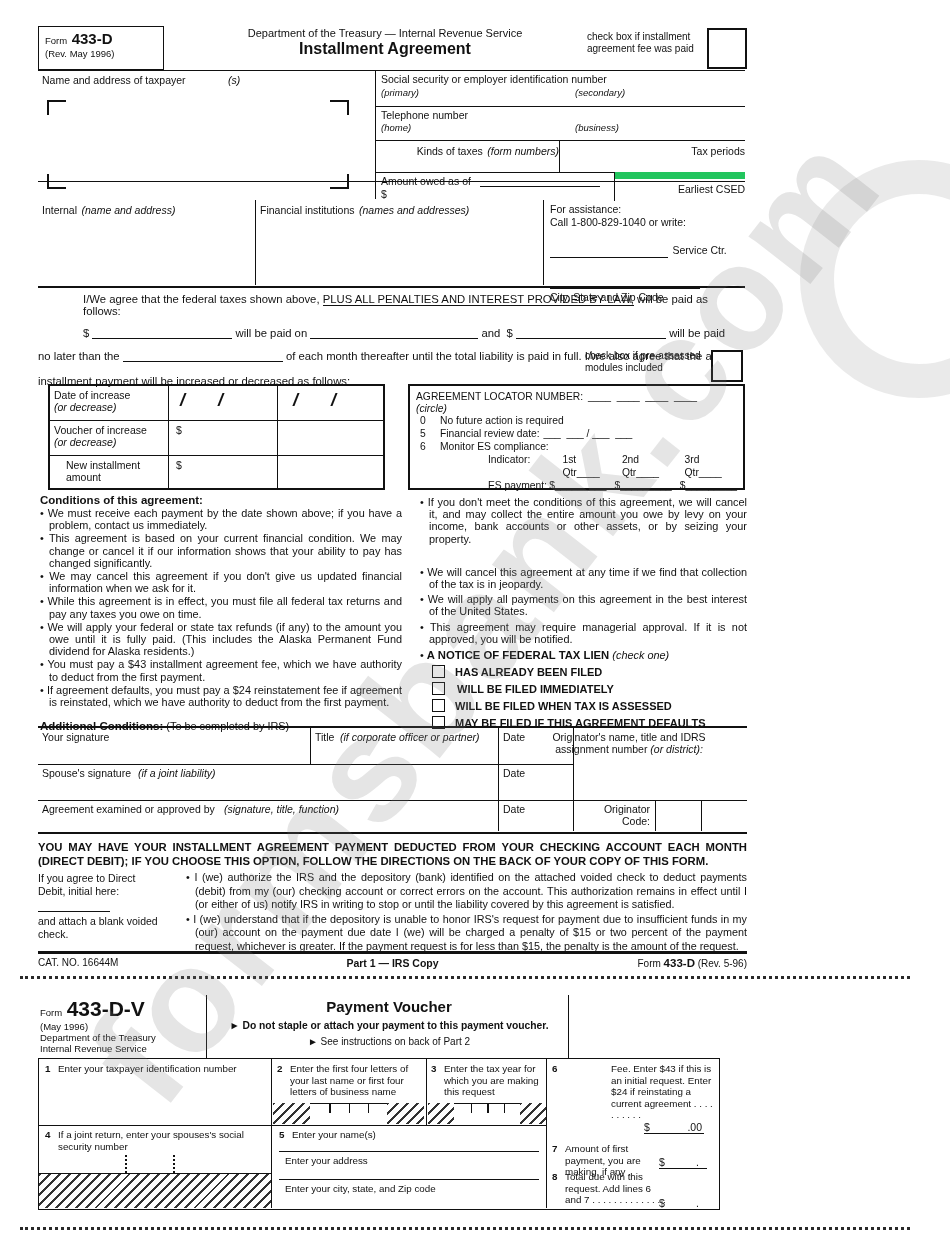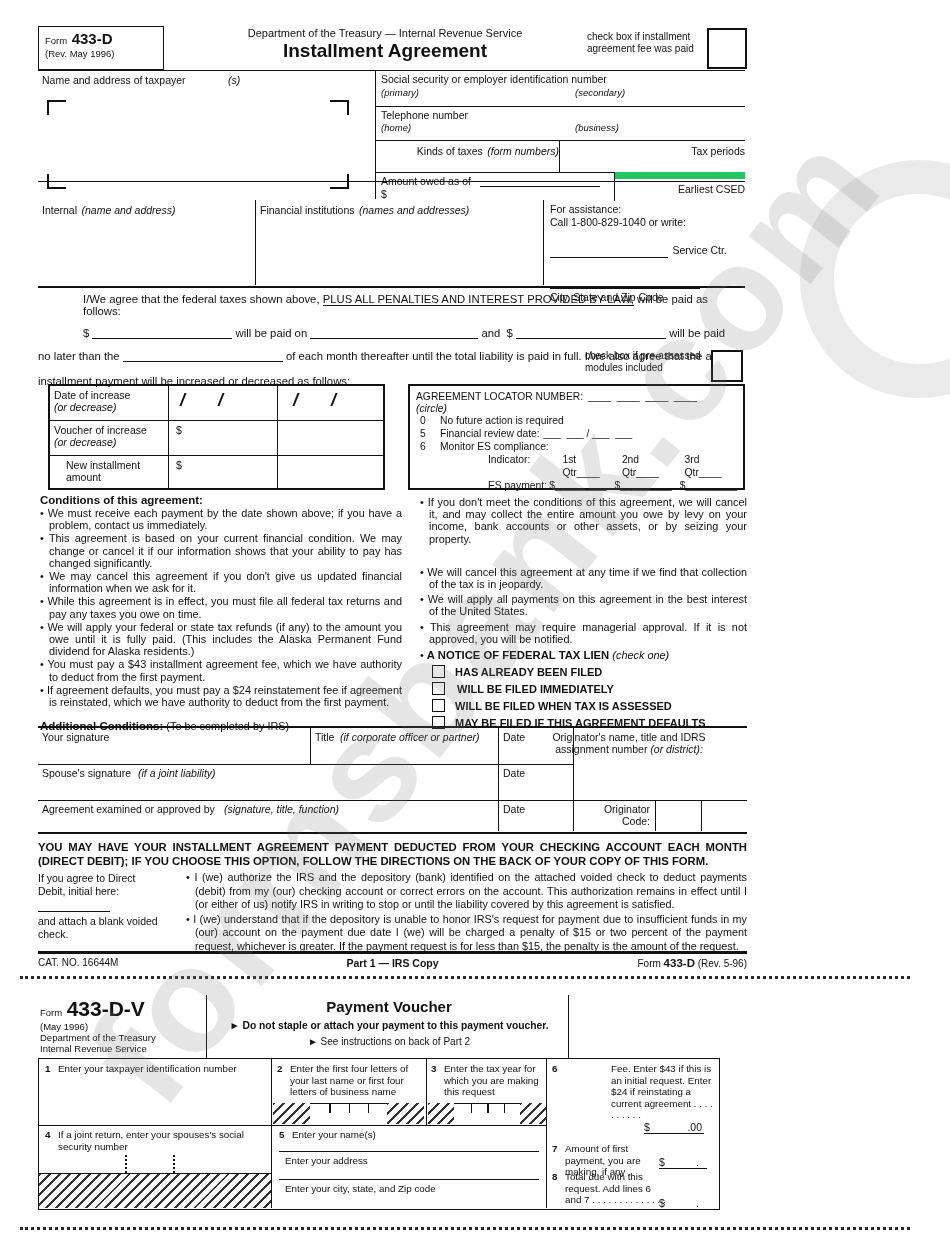--- a/index.html
+++ b/index.html
@@ -39,21 +39,21 @@
   <div class="watermark">formsbank.com</div>
   <div class="wm-ring"></div>
 
   <div class="abs" style="left:38px;top:26px;width:126px;height:44px;border:1.2px solid #111;padding:3px 6px;box-sizing:border-box;">
     <div><span class="sm">Form</span>
          <span class="b" style="font-size:15px;">433-D</span></div>
     <div class="sm">(Rev. May 1996)</div>
   </div>
   <div class="abs" style="left:185px;top:27px;width:400px;text-align:center;">
     <div style="font-size:11px;">Department of the Treasury — Internal Revenue Service</div>
-    <div class="b" style="font-size:19px;margin-top:1px;">Installment Agreement</div>
+    <div class="b" style="font-size:16px;margin-top:1px;">Installment Agreement</div>
   </div>
   <div class="abs" style="left:587px;top:31px;width:112px;font-size:10px;line-height:12px;">check box if installment agreement fee was paid</div>
   <div class="abs cb" style="left:707px;top:28px;width:36px;height:37px;"></div>
 
   <div class="abs" style="left:38px;top:70px;width:707px;height:112px;border-top:1.5px solid #111;border-bottom:1px solid #111;box-sizing:border-box;text-align:right;">
     <div class="abs" style="left:0;top:0;width:337px;height:128px;border-right:1px solid #111;">
       <span class="lbl abs" style="left:4px;top:3px;">Name and address of taxpayer</span>
       <span class="lbl it abs" style="left:190px;top:3px;">(s)</span>
       <div class="crn" style="left:9px;top:29px;border-left:2px solid #111;border-top:2px solid #111;"></div>
       <div class="crn" style="left:292px;top:29px;border-right:2px solid #111;border-top:2px solid #111;"></div>

